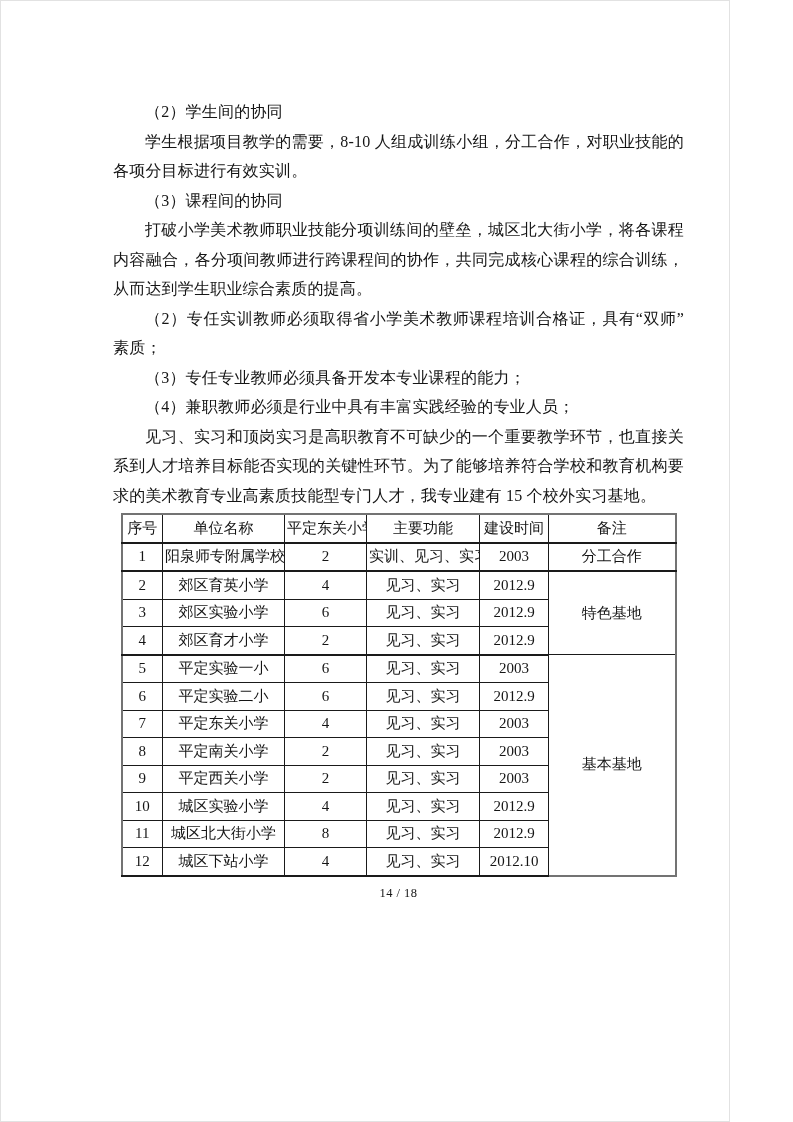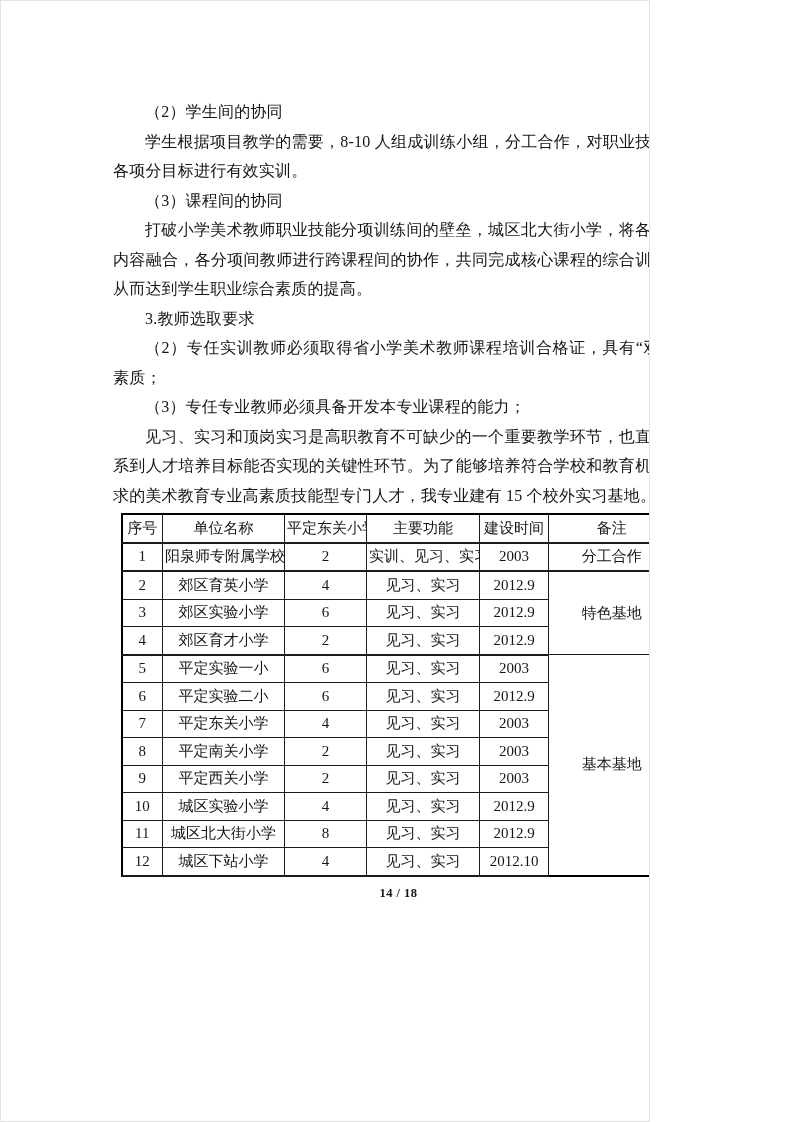--- a/index.html
+++ b/index.html
@@ -2,21 +2,21 @@
 <html lang="zh"><head>
 <meta charset="utf-8">
 <style>
   html, body {
     margin: 0;
     padding: 0;
     background: #ffffff;
   }
   .page {
     position: relative;
-    width: 650px;
+    width: 730px;
     height: 1122px;
     background: #ffffff;
     box-sizing: border-box;
     border: 1px solid #e2e2e2;
     overflow: hidden;
     font-family: "Liberation Serif", "DejaVu Serif", serif;
     color: #151515;
   }
   .content {
     position: absolute;
@@ -31,21 +31,21 @@
     font-size: 16px;
     line-height: 29.5px;
     text-align: justify;
     letter-spacing: 0.2px;
   }
   table.base-table {
     margin: 3px auto 0 auto;
     width: 554px;
     border-collapse: collapse;
     table-layout: fixed;
-    border: 2px solid #000000;
+    border: 2px solid #737373;
   }
   table.base-table td, table.base-table th {
     border: 1px solid #1a1a1a;
     text-align: center;
     vertical-align: middle;
     font-size: 15px;
     font-weight: normal;
     height: 26.5px;
     padding: 0 2px;
     overflow: hidden;
@@ -53,39 +53,39 @@
   }
   table.base-table tr.header-row th {
     border-bottom-width: 2px;
   }
   table.base-table tr.group-end td {
     border-bottom-width: 2px;
   }
   .footer {
     margin-top: 9px;
     text-align: center;
-    font-weight: bold;
+    font-weight: normal;
     font-size: 12.5px;
     letter-spacing: 0.5px;
   }
 </style>
 </head>
 <body>
 
 <div class="page">
   <div class="content">
 
     <div class="text-block">
         <p>（2）学生间的协同</p>
         <p>学生根据项目教学的需要，8-10 人组成训练小组，分工合作，对职业技能的各项分目标进行有效实训。</p>
         <p>（3）课程间的协同</p>
         <p>打破小学美术教师职业技能分项训练间的壁垒，城区北大街小学，将各课程内容融合，各分项间教师进行跨课程间的协作，共同完成核心课程的综合训练，从而达到学生职业综合素质的提高。</p>
-        <p>3.教师选取要求</p>
         <p>（2）专任实训教师必须取得省小学美术教师课程培训合格证，具有“双师”素质；</p>
         <p>（3）专任专业教师必须具备开发本专业课程的能力；</p>
+        <p>（4）兼职教师必须是行业中具有丰富实践经验的专业人员；</p>
         <p>见习、实习和顶岗实习是高职教育不可缺少的一个重要教学环节，也直接关系到人才培养目标能否实现的关键性环节。为了能够培养符合学校和教育机构要求的美术教育专业高素质技能型专门人才，我专业建有 15 个校外实习基地。</p>
       </div>
 
     <table class="base-table">
       <colgroup>
           <col style="width: 41px;">
           <col style="width: 122px;">
           <col style="width: 82px;">
           <col style="width: 113px;">
           <col style="width: 69px;">

